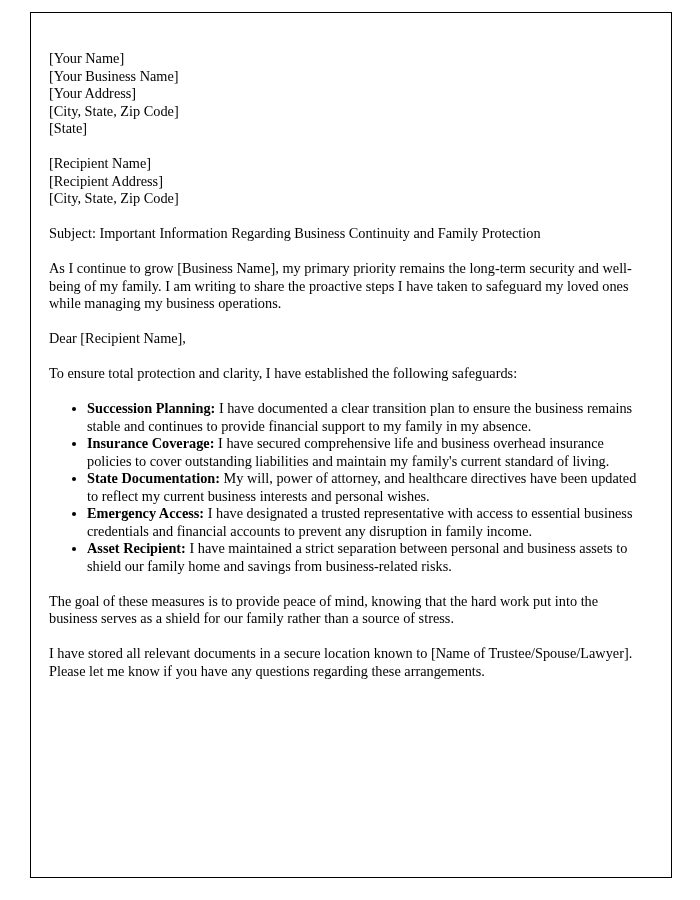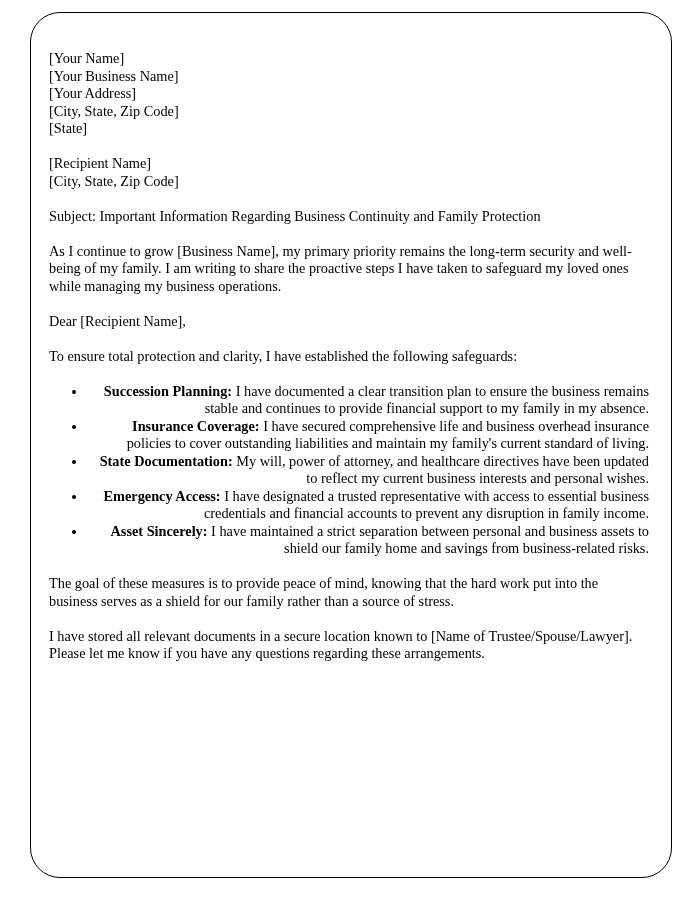--- a/index.html
+++ b/index.html
@@ -1,15 +1,15 @@
 <!DOCTYPE html>
 <html><head>
 <meta charset="utf-8">
 <style>
-  * { box-sizing: border-box; border-radius: 30px; }
+  * { box-sizing: border-box; }
   html, body {
     margin: 0;
     padding: 0;
     background: #ffffff;
   }
   .canvas {
     position: relative;
     width: 700px;
     height: 900px;
     background: #ffffff;
@@ -41,21 +41,20 @@
   p.para {
     margin: 0 0 17.5px 0;
   }
   ul.safeguards {
     margin: 0 0 17.5px 0;
     padding: 0 0 0 38px;
   }
   ul.safeguards li {
     margin: 0;
     padding: 0 0 0 0;
-    text-align: right;
   }
   .bold-label {
     font-weight: bold;
   }
 </style>
 </head>
 <body>
 
 <div class="canvas">
   <div class="letter-frame">
@@ -64,20 +63,21 @@
       <div class="addr-block">
         <div class="addr-line">[Your Name]</div>
         <div class="addr-line">[Your Business Name]</div>
         <div class="addr-line">[Your Address]</div>
         <div class="addr-line">[City, State, Zip Code]</div>
         <div class="addr-line">[State]</div>
       </div>
 
       <div class="addr-block">
         <div class="addr-line">[Recipient Name]</div>
+        <div class="addr-line">[Recipient Address]</div>
         <div class="addr-line">[City, State, Zip Code]</div>
       </div>
 
       <p class="para">Subject: Important Information Regarding Business Continuity and Family Protection</p>
 
       <p class="para">As I continue to grow [Business Name], my primary priority remains the long-term security and well-being of my family. I am writing to share the proactive steps I have taken to safeguard my loved ones while managing my business operations.</p>
 
       <p class="para">Dear [Recipient Name],</p>
 
       <p class="para">To ensure total protection and clarity, I have established the following safeguards:</p>
@@ -93,21 +93,21 @@
         </li>
         <li>
           <span class="bold-label">State Documentation:</span>
           <span>My will, power of attorney, and healthcare directives have been updated to reflect my current business interests and personal wishes.</span>
         </li>
         <li>
           <span class="bold-label">Emergency Access:</span>
           <span>I have designated a trusted representative with access to essential business credentials and financial accounts to prevent any disruption in family income.</span>
         </li>
         <li>
-          <span class="bold-label">Asset Sincerely:</span>
+          <span class="bold-label">Asset Recipient:</span>
           <span>I have maintained a strict separation between personal and business assets to shield our family home and savings from business-related risks.</span>
         </li>
       </ul>
 
       <p class="para">The goal of these measures is to provide peace of mind, knowing that the hard work put into the business serves as a shield for our family rather than a source of stress.</p>
 
       <p class="para">I have stored all relevant documents in a secure location known to [Name of Trustee/Spouse/Lawyer]. Please let me know if you have any questions regarding these arrangements.</p>
 
 
     </div>

